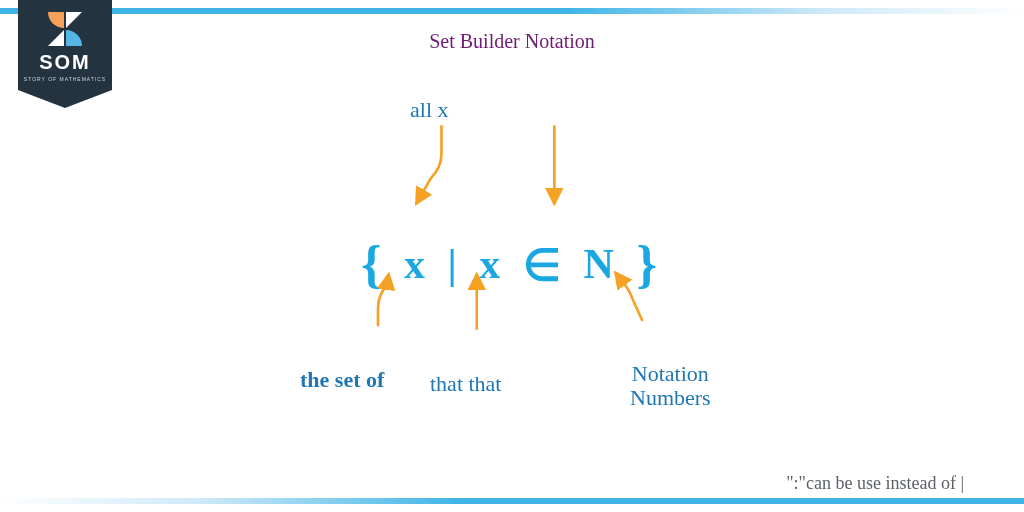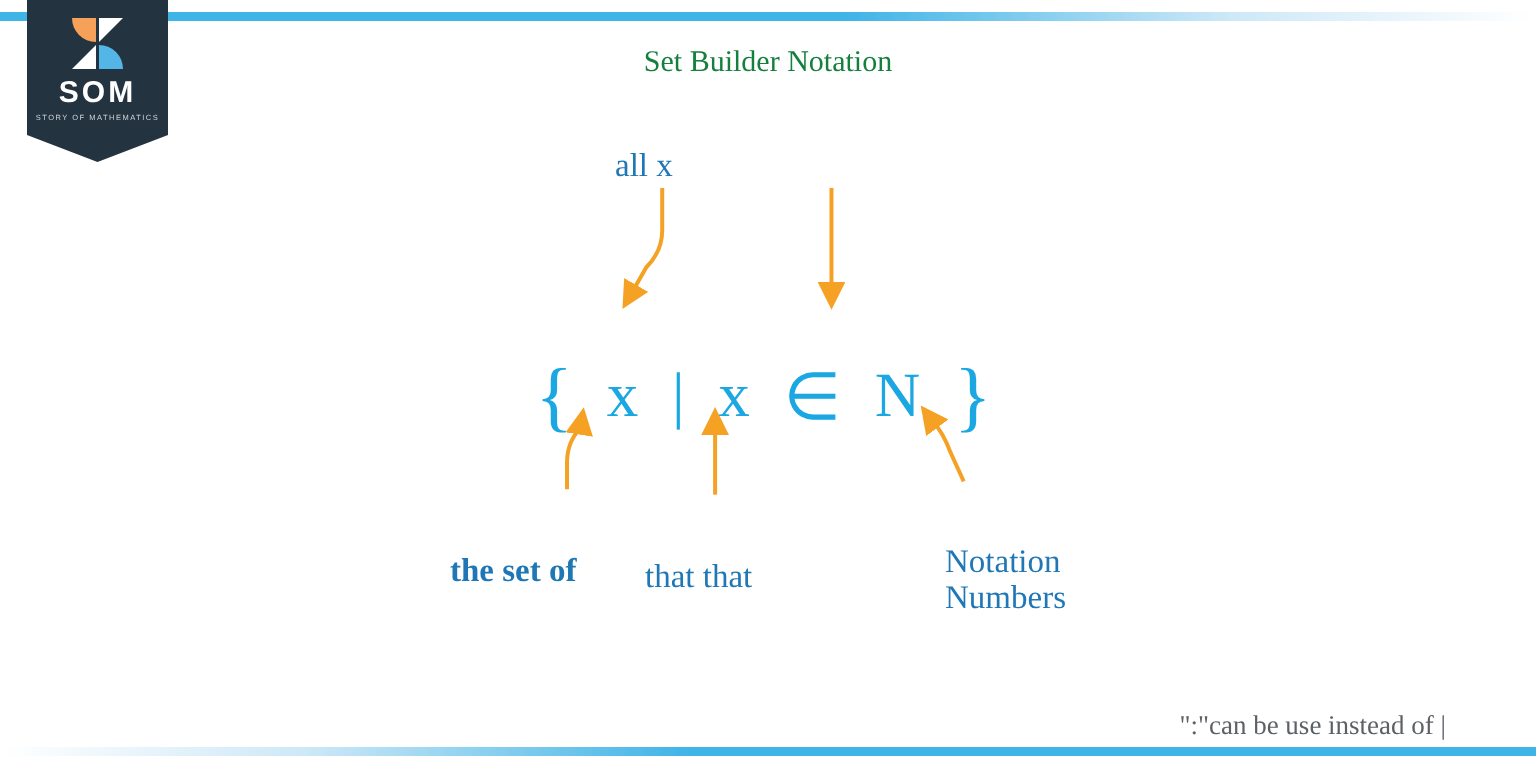--- a/index.html
+++ b/index.html
@@ -25,34 +25,34 @@
   .li-q { position: absolute; width: 16px; height: 16px; }
   .li-a { top: 0; left: 0;  background: #f5a15a; border-radius: 0 0 0 16px; }
   .li-b { top: 0; left: 18px; width: 0; height: 0; border-left: 16px solid #ffffff; border-bottom: 16px solid transparent; }
   .li-c { top: 18px; left: 0; width: 0; height: 0; border-right: 16px solid #ffffff; border-top: 16px solid transparent; }
   .li-d { top: 18px; left: 18px; background: #54b6e6; border-radius: 0 16px 0 0; }
   .logo-text { font-size: 20px; font-weight: 900; letter-spacing: 2px; line-height: 1; }
   .logo-sub  { font-size: 5px; letter-spacing: 1px; margin-top: 4px; font-family: Arial, sans-serif; color: #cfd6db; }
 
   .title {
     position: absolute; top: 30px; left: 0; right: 0; text-align: center;
-    font-family: "Segoe Script", "Comic Sans MS", cursive; font-size: 20px; color: #15803d;
+    font-family: "Segoe Script", "Comic Sans MS", cursive; font-size: 20px; color: #701a75;
   }
 
   .diagram { position: absolute; top: 90px; left: 0; right: 0; bottom: 50px; }
 
   
-  .lbl { position: absolute; color: #1f77b6; font-size: 22px; line-height: 1.1; }
+  .lbl { position: absolute; color: #1f77b6; font-size: 22px; line-height: 1.1; text-align: center; }
 
   
   .formula {
     position: absolute; top: 145px; left: 50%; transform: translateX(-50%);
     white-space: nowrap;
     font-family: "Comic Sans MS", "Segoe Script", cursive;
-    font-size: 42px; font-weight: 400; color: #1ba8e2;
+    font-size: 42px; font-weight: 700; color: #1ba8e2;
     letter-spacing: 6px;
   }
   .brace { font-size: 52px; vertical-align: -4px; color:#1ba8e2; }
   .member { font-family: Georgia, serif; font-size: 44px; vertical-align: -2px; }
 
   .footnote {
     position: absolute; right: 60px; bottom: 18px;
     font-family: "Segoe Script","Comic Sans MS",cursive; font-size: 18px; color: #5d6166;
   }
 

